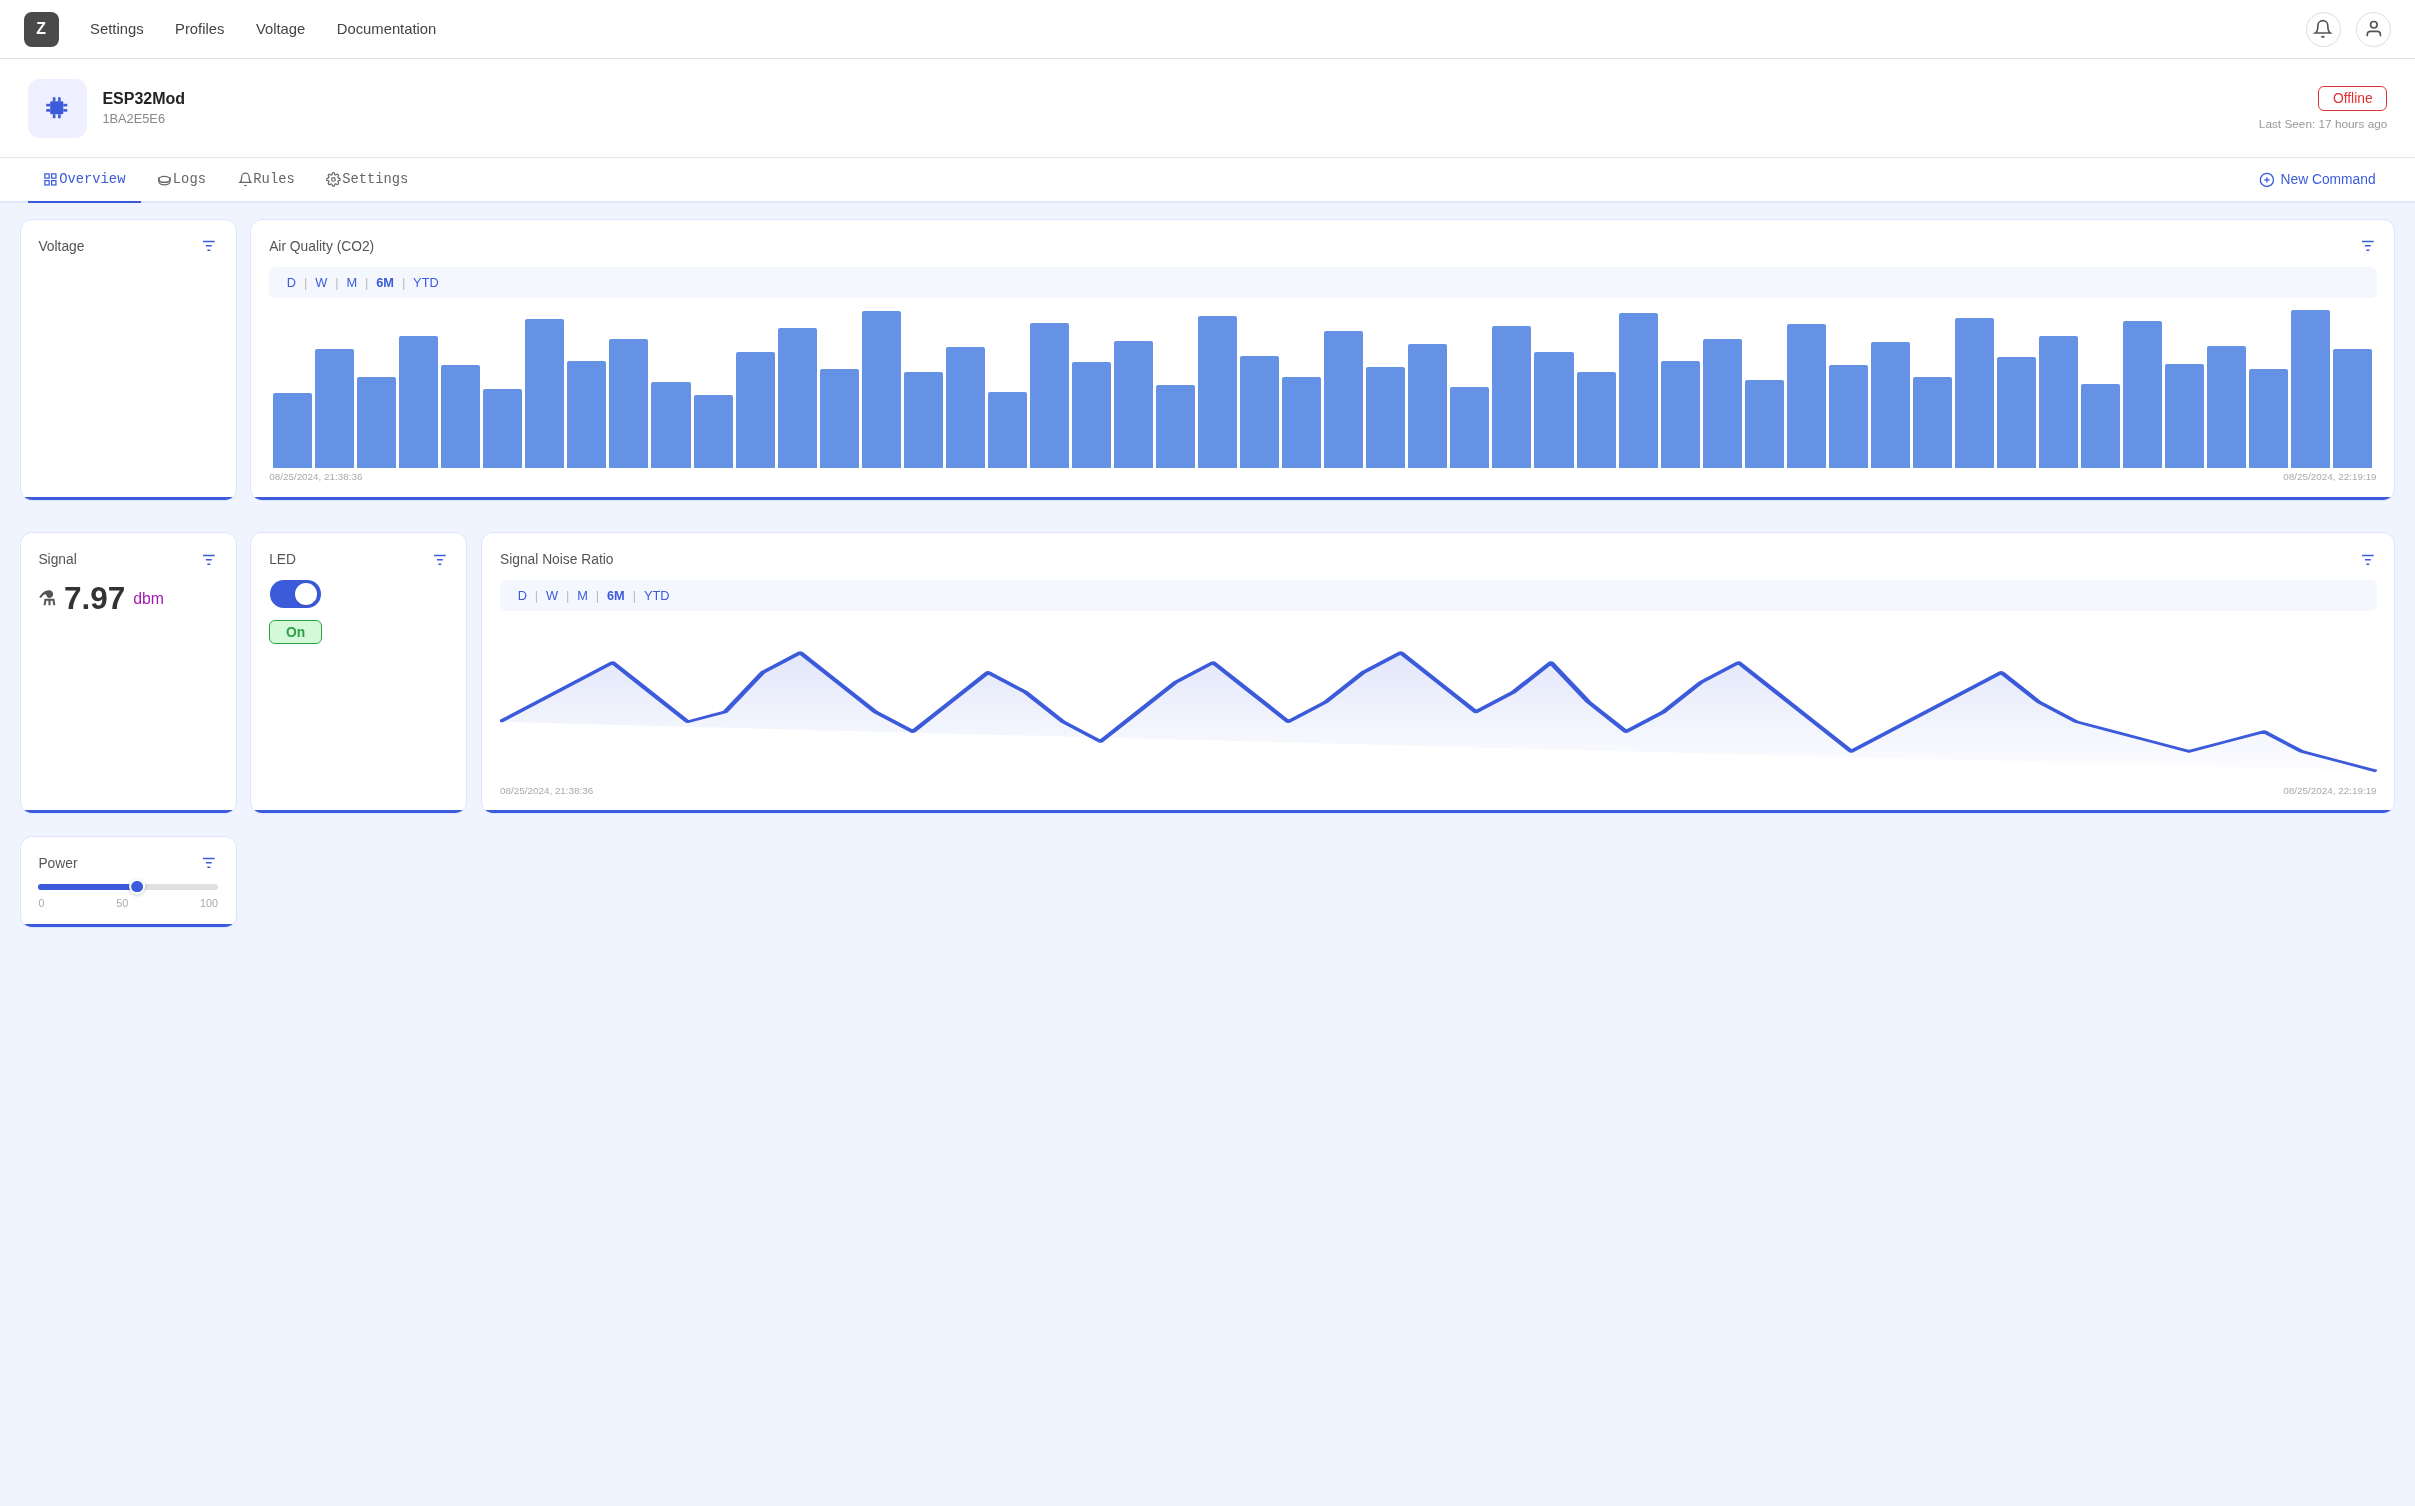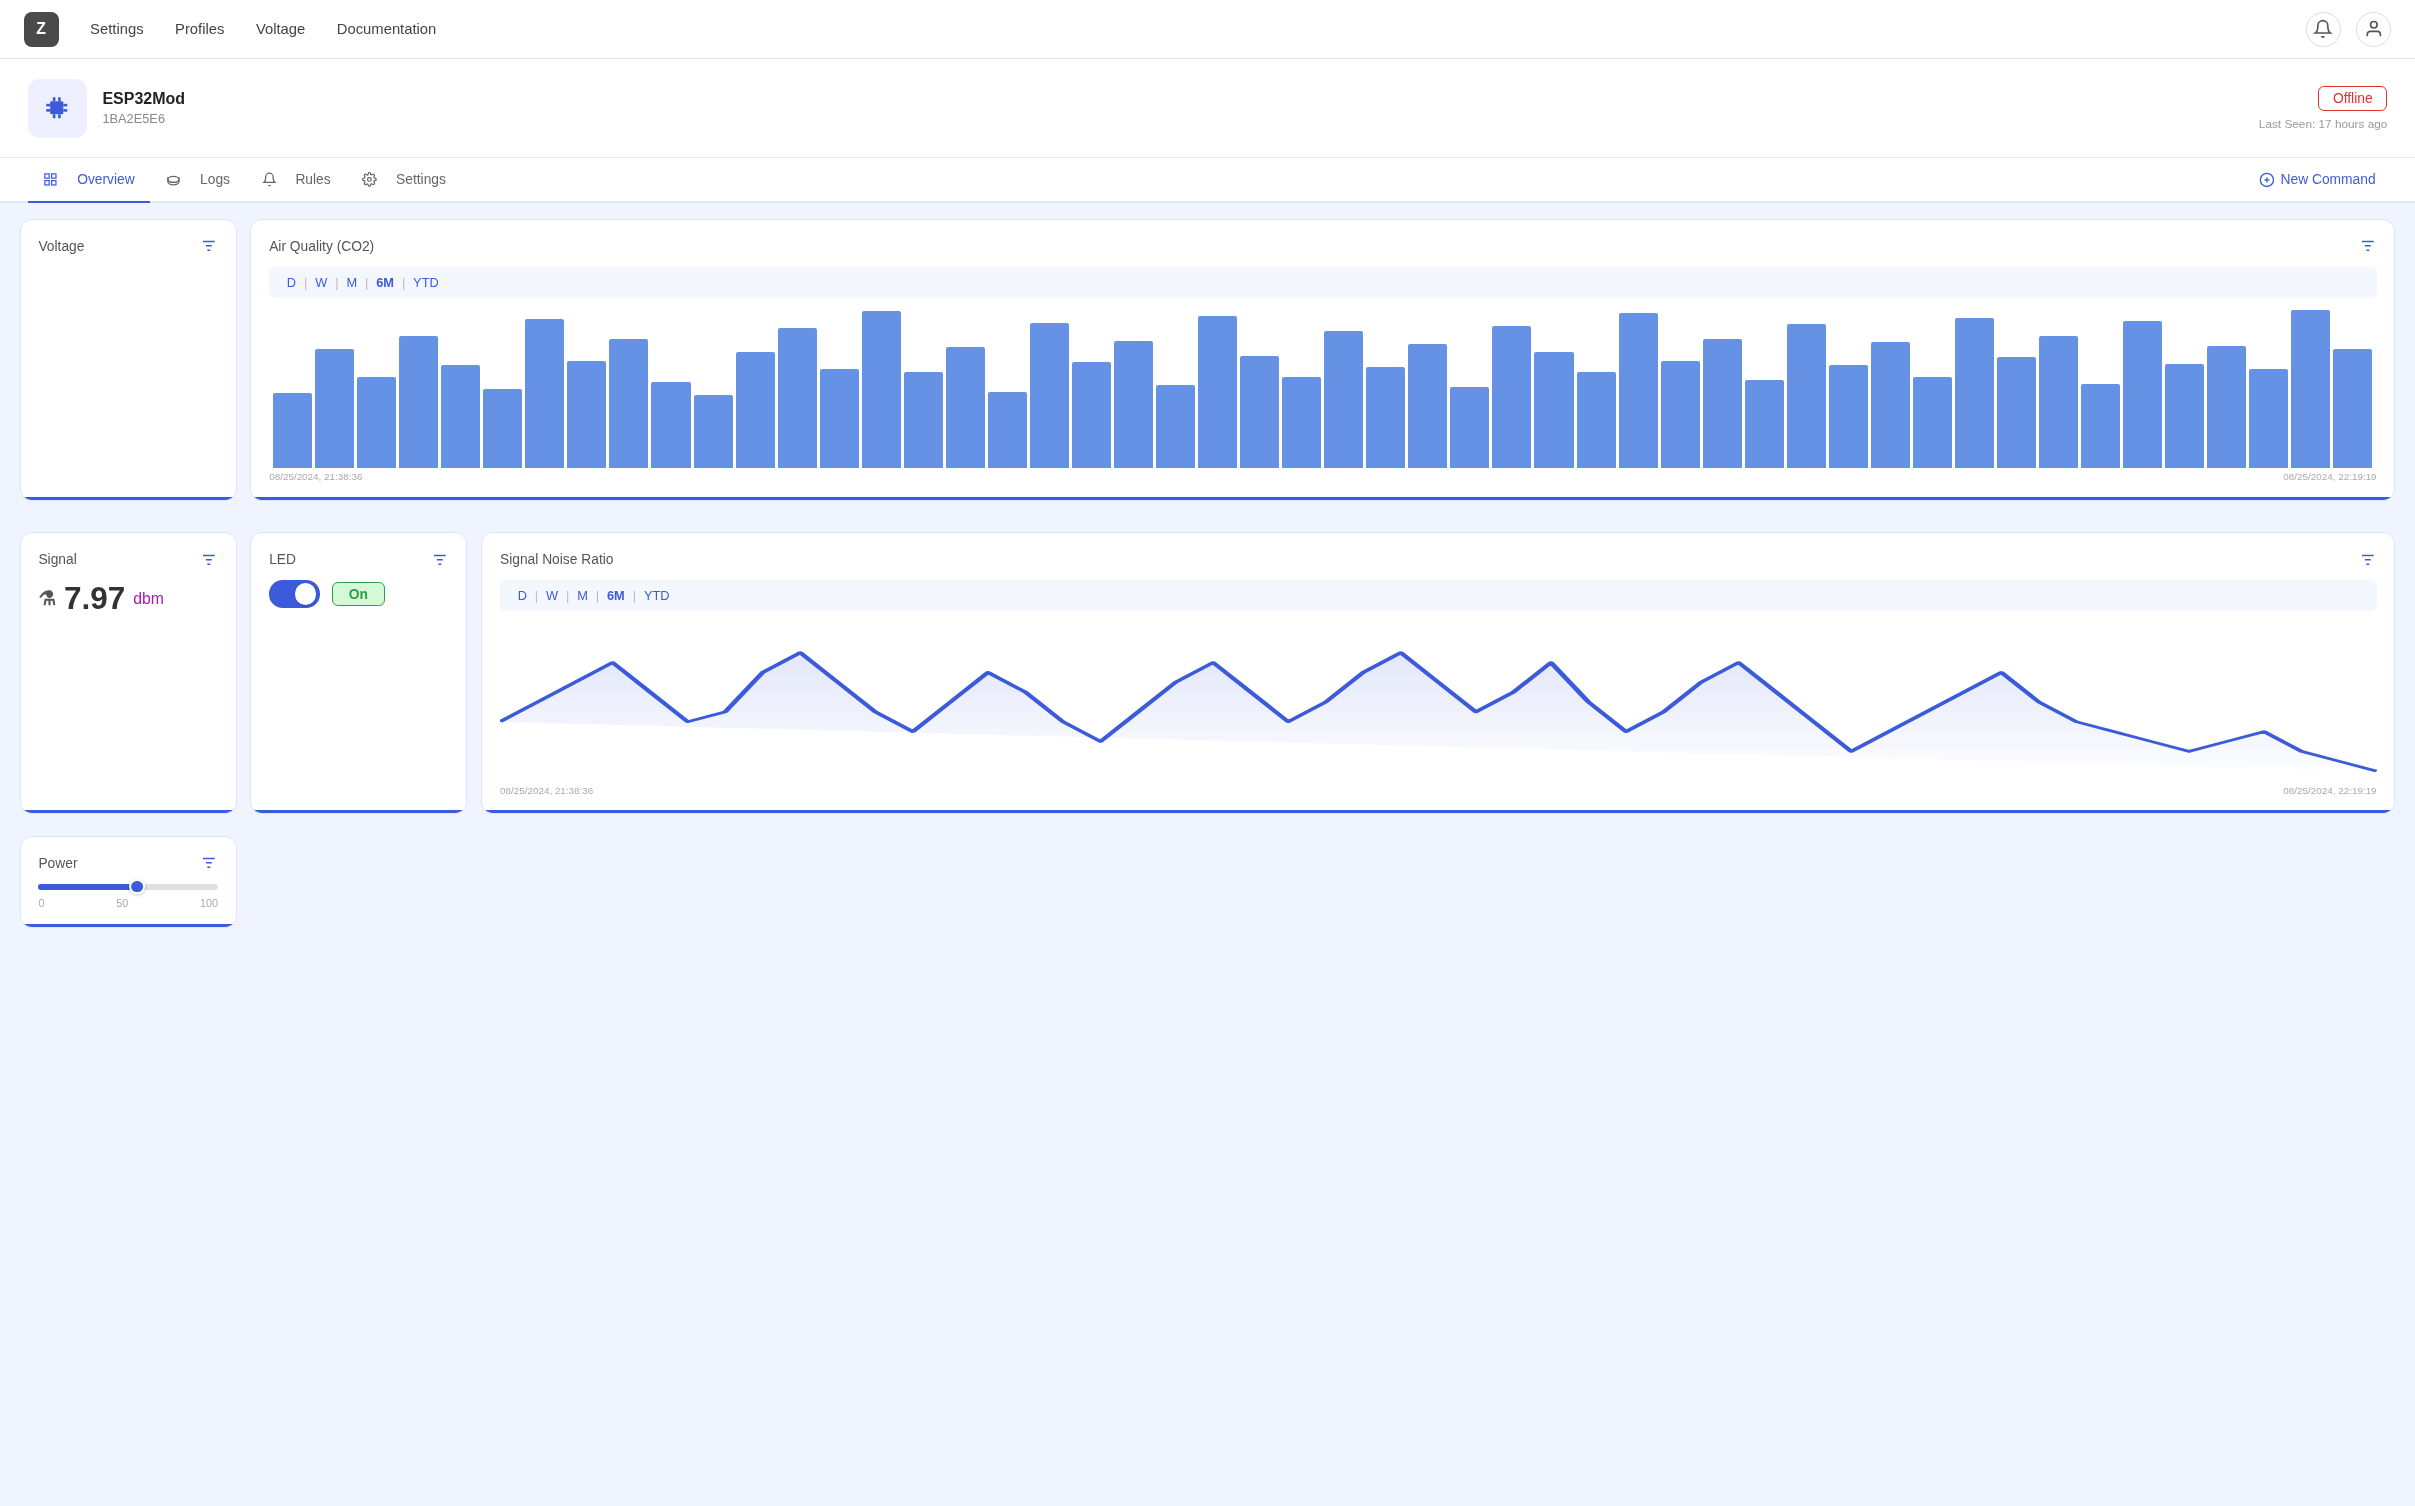--- a/index.html
+++ b/index.html
@@ -51,24 +51,25 @@
     .last-seen { font-size: 11.8px; color: #999; }
 
     
     .tabs-row {
       background: #fff; display: flex; align-items: center;
       padding: 0 27.6px; border-bottom: 2px solid #e0e8ff;
       justify-content: space-between;
     }
     .tabs-left { display: flex; }
     .tab-item {
-      display: flex; align-items: center; gap: 19px;
+      display: flex; align-items: center; gap: 1px;
       padding: 13.8px 15.8px; font-size: 13.8px; color: #666;
       cursor: pointer; border-bottom: 2px solid transparent;
       margin-bottom: -2px;
+      font-family: Liberation Mono, monospace;
     }
     .tab-item.active { color: #3b5bdb; border-bottom-color: #3b5bdb; }
     .new-command-btn {
       display: flex; align-items: center; gap: 5.9px;
       color: #3b5bdb; font-size: 13.8px; cursor: pointer;
       padding: 7.9px 11.8px; border-radius: 5.9px;
       background: transparent; border: none;
     }
 
     
@@ -134,21 +135,21 @@
     .bar-chart-container { position: relative; height: 158px; display: flex; align-items: flex-end; gap: 3px; padding: 0 3.9px; }
     .bar { background: #4a7fdf; border-radius: 2px 2px 0 0; flex: 1; min-width: 7.9px; opacity: 0.85; }
     .chart-dates { display: flex; justify-content: space-between; font-size: 9.9px; color: #aaa; margin-top: 3.9px; }
 
     
     .line-chart-container { position: relative; height: 158px; overflow: hidden; }
     .line-chart-svg { width: 100%; height: 100%; }
 
     
     .led-content { display: flex; flex-direction: column; align-items: flex-start; gap: 13.8px; margin-top: 9.9px; }
-    .toggle-row { display: flex; align-items: center; gap: 11.8px; }
+    .toggle-row { display: flex; align-items: center; gap: 11.8px; flex-direction: column; }
     .toggle-switch {
       width: 51px; height: 27.6px; background: #3b5bdb; border-radius: 13.8px;
       position: relative; cursor: pointer;
     }
     .toggle-knob {
       position: absolute; top: 3px; right: 3.9px; width: 21.7px; height: 21.7px;
       background: #fff; border-radius: 50%; box-shadow: 0 1px 3px rgba(0,0,0,0.2);
     }
     .on-badge {
       background: #d3f9d8; color: #2f9e44; border: 1.5px solid #2f9e44;

